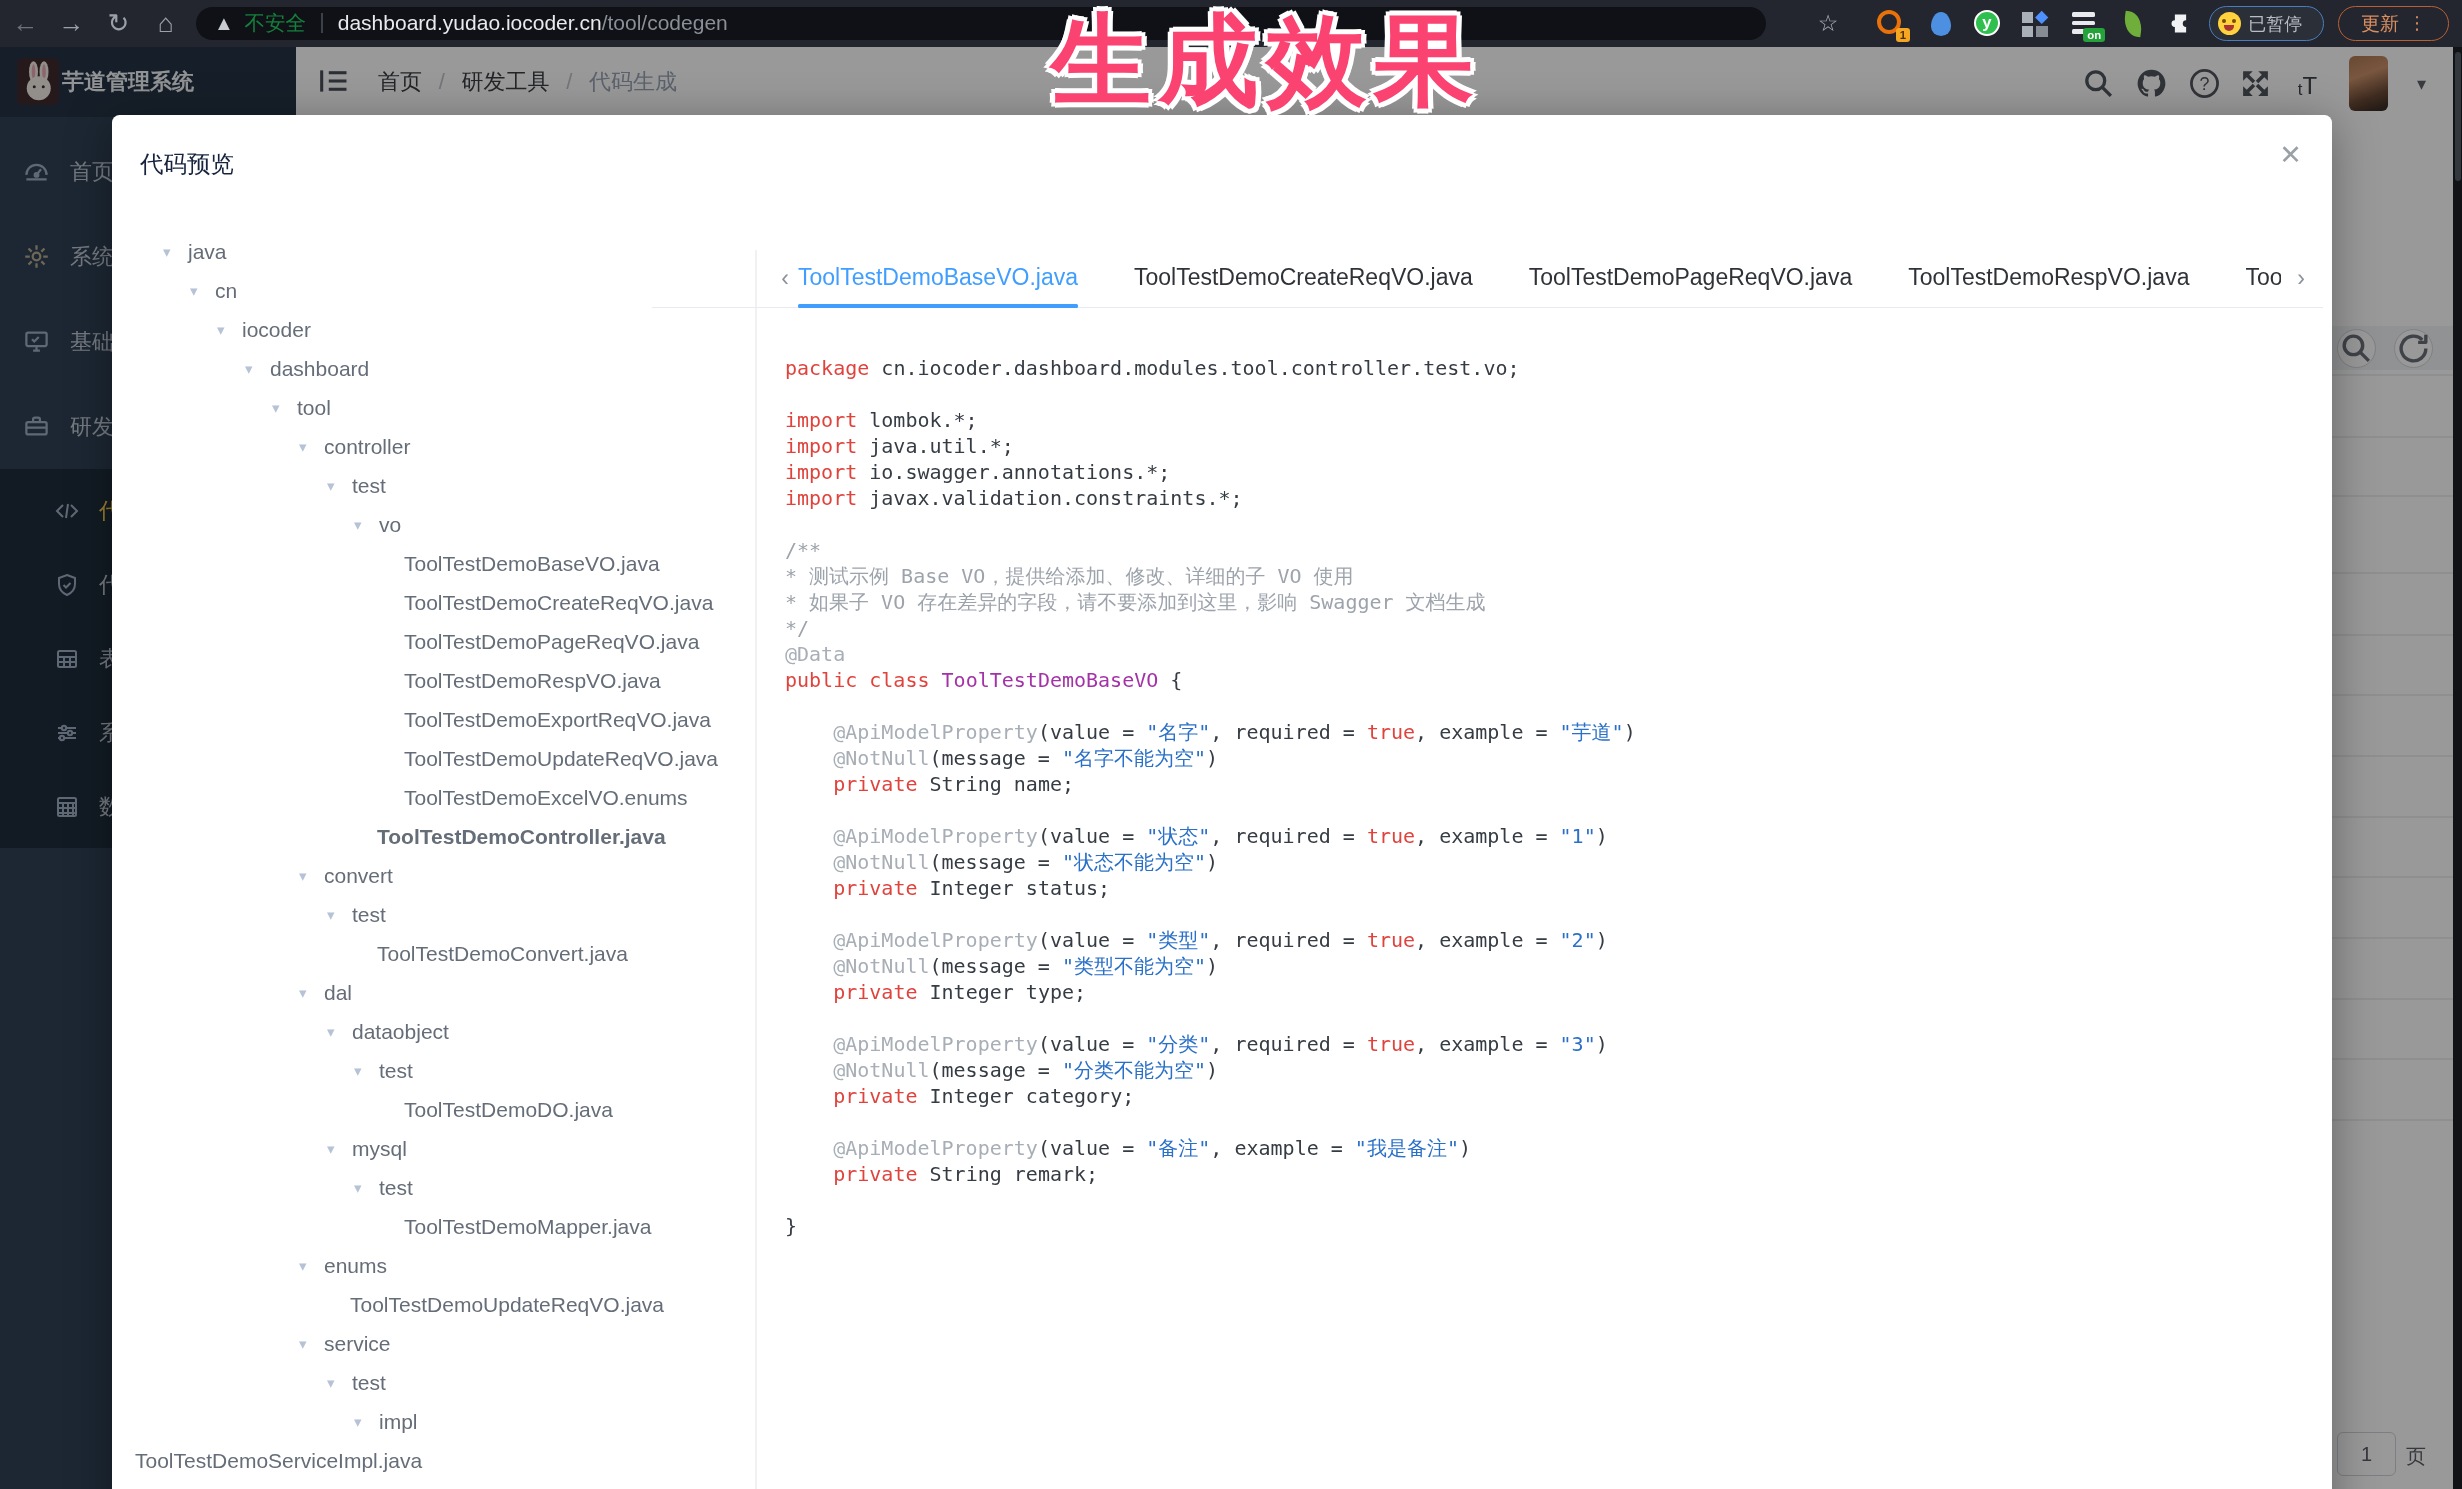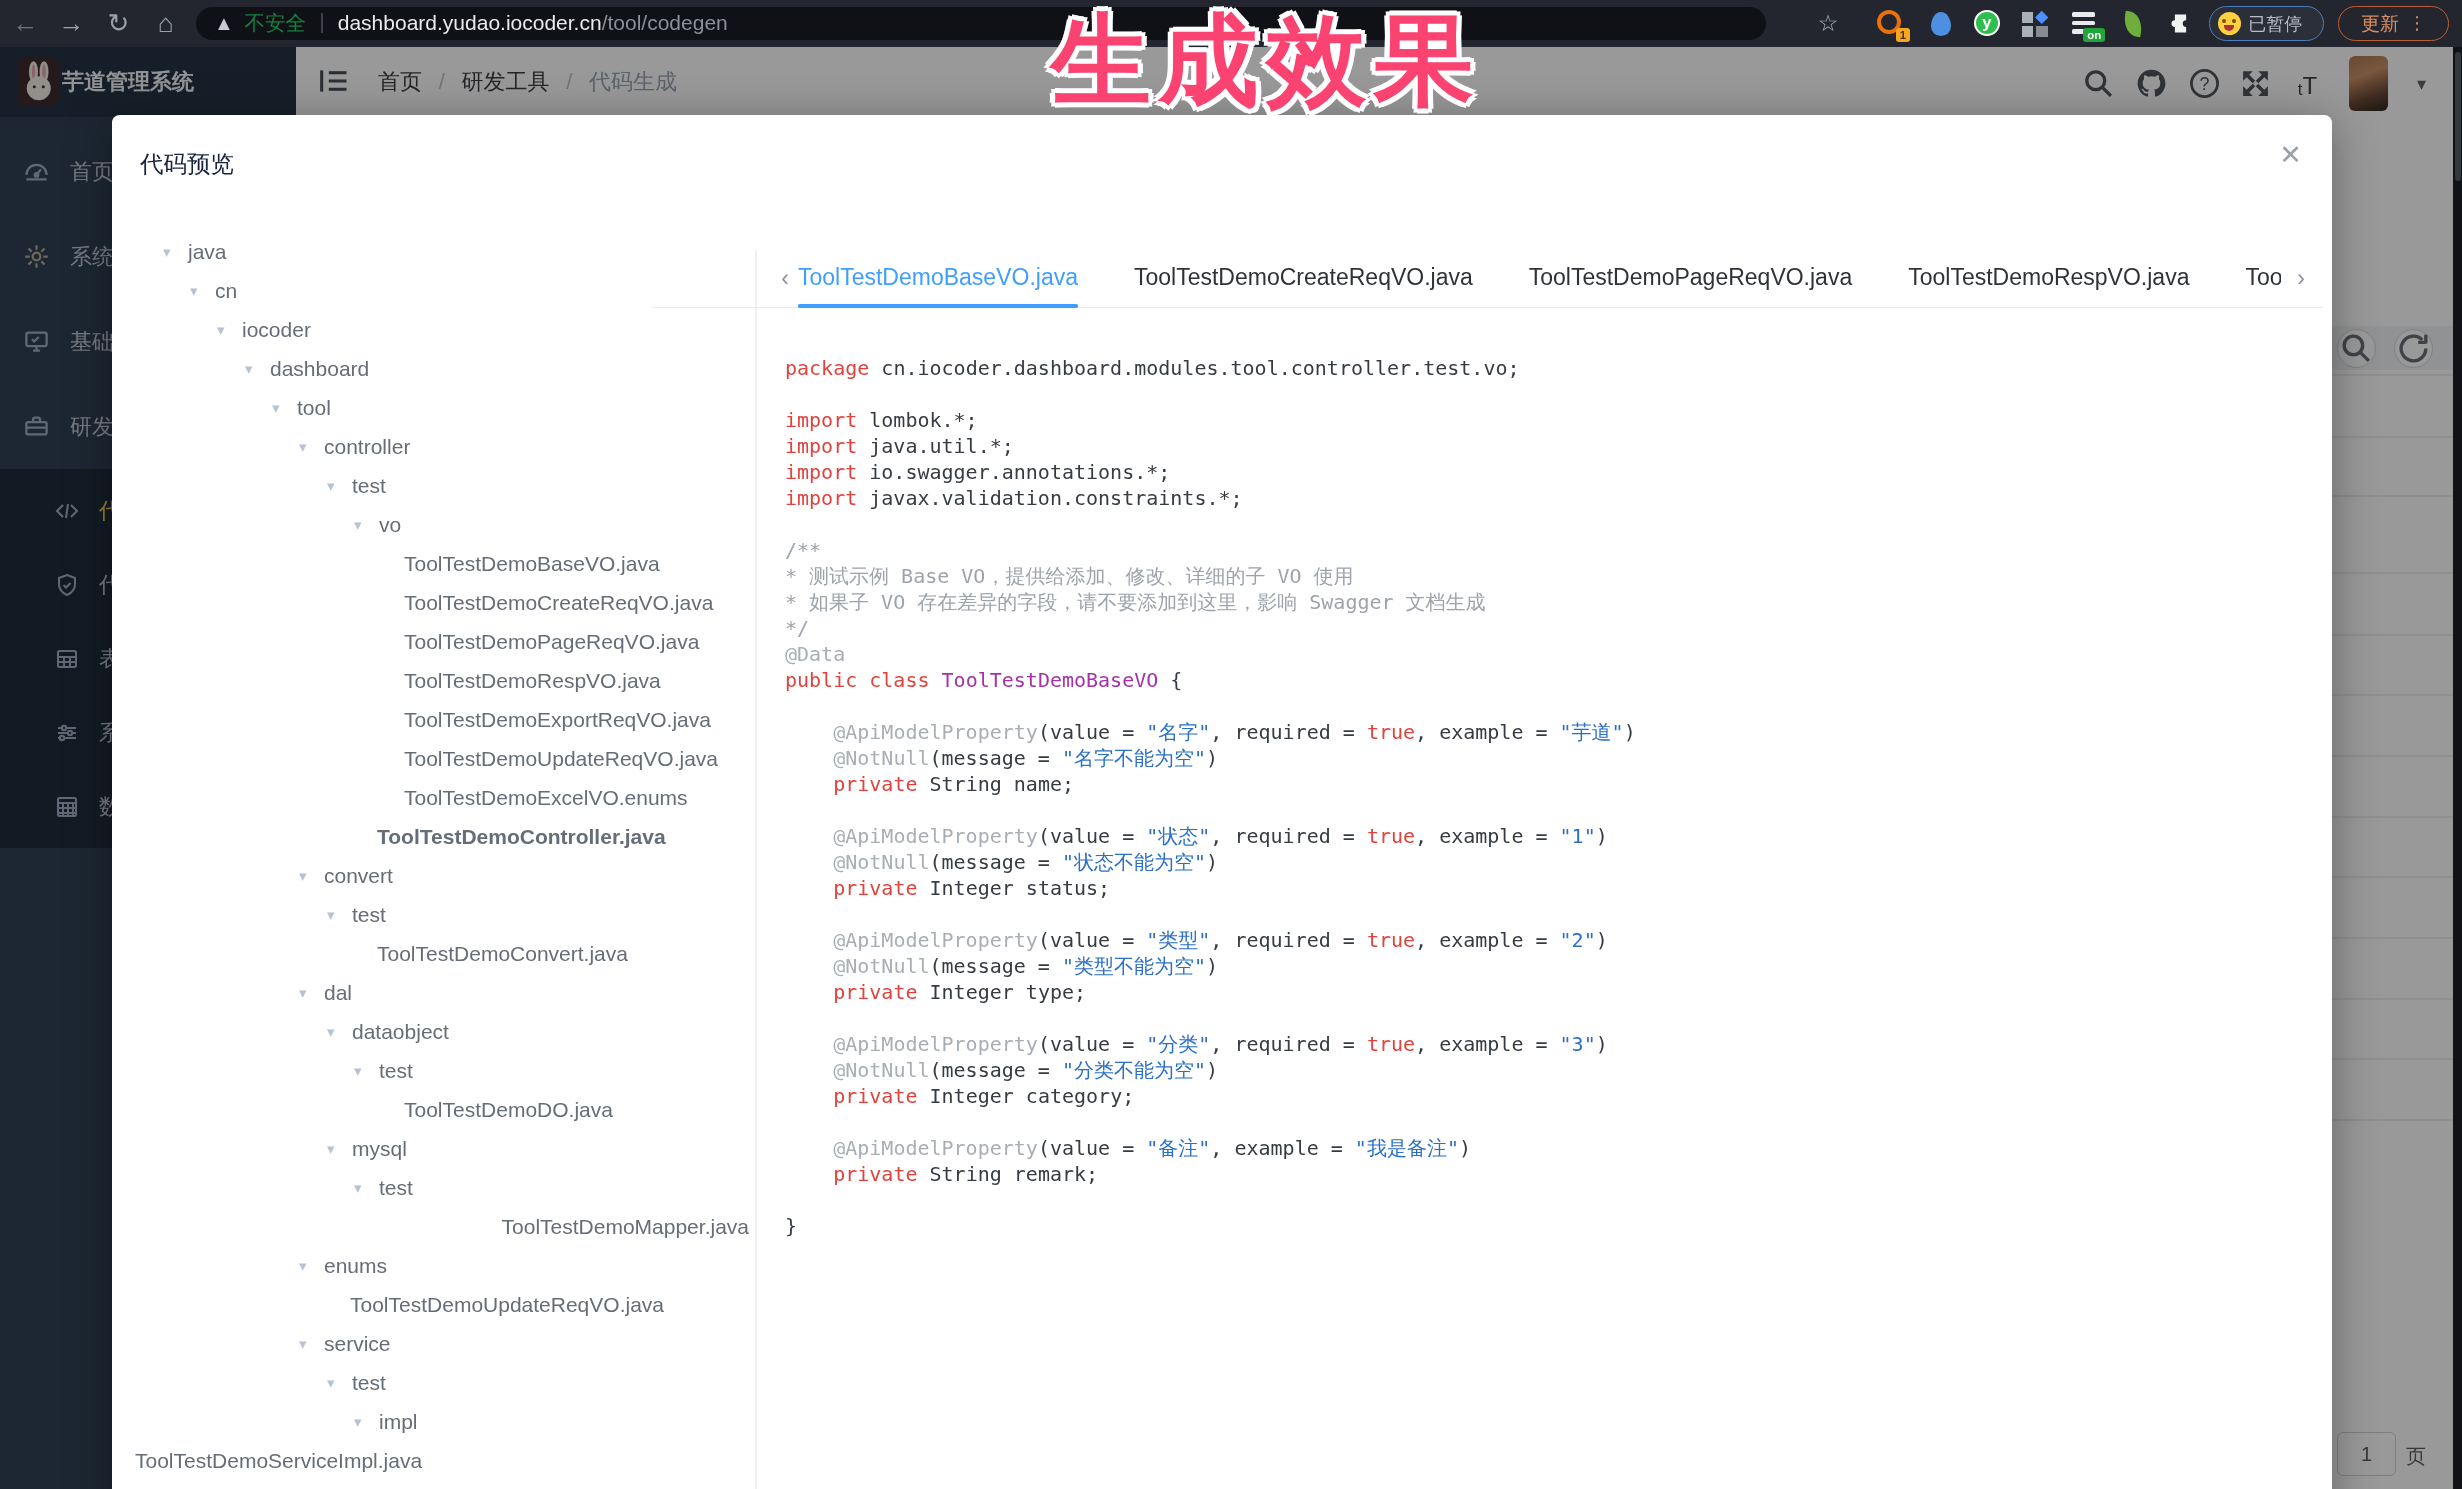--- a/index.html
+++ b/index.html
@@ -466,21 +466,21 @@
           <span>ToolTestDemoDO.java</span>
         </div>
         <div class="tree-row" style="padding-left: 215px;">
           <span class="tree-caret">▾</span>
           <span>mysql</span>
         </div>
         <div class="tree-row" style="padding-left: 242px;">
           <span class="tree-caret">▾</span>
           <span>test</span>
         </div>
-        <div class="tree-row" style="padding-left: 269px; justify-content: flex-end;">
+        <div class="tree-row" style="padding-left: 269px;">
           <span class="tree-spacer"></span>
           <span>ToolTestDemoMapper.java</span>
         </div>
         <div class="tree-row" style="padding-left: 187px;">
           <span class="tree-caret">▾</span>
           <span>enums</span>
         </div>
         <div class="tree-row" style="padding-left: 215px;">
           <span class="tree-spacer"></span>
           <span>ToolTestDemoUpdateReqVO.java</span>

